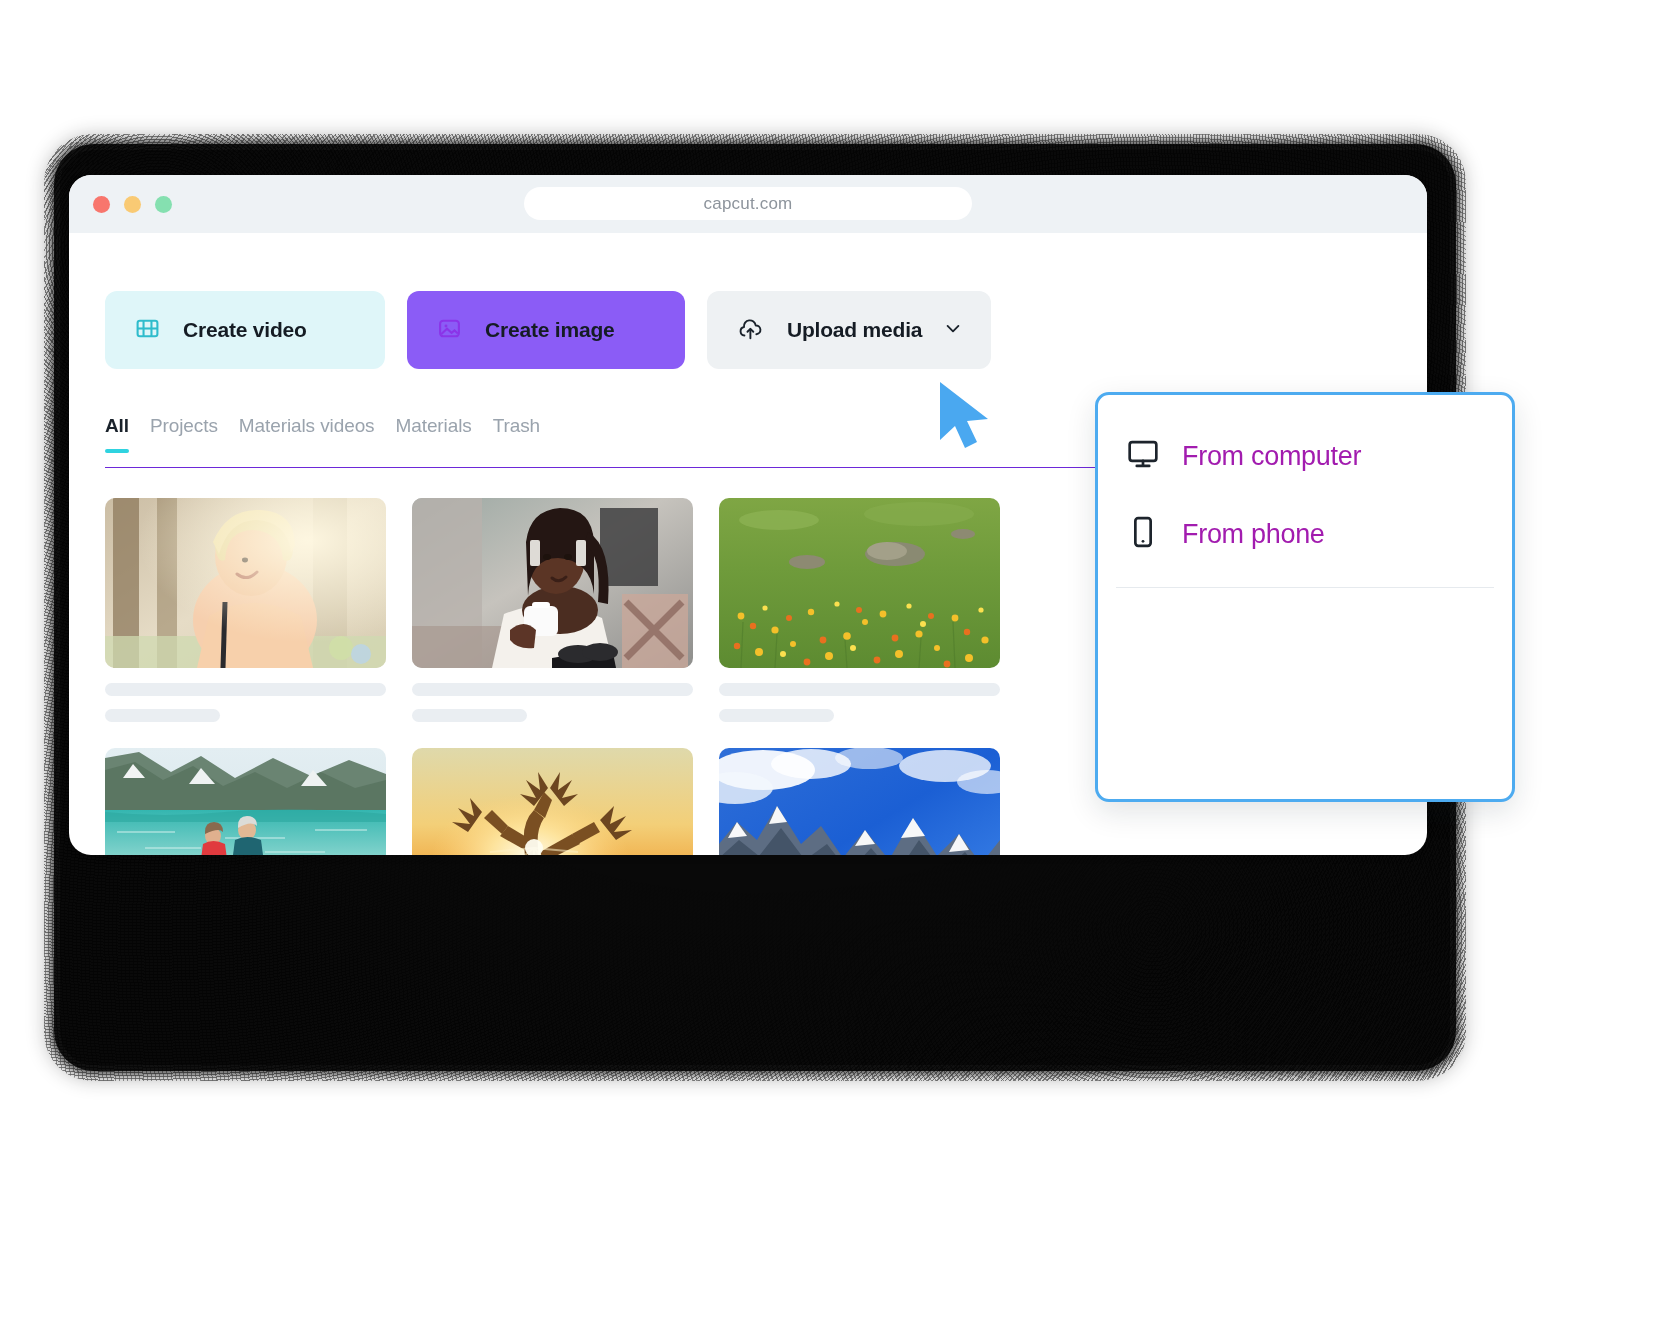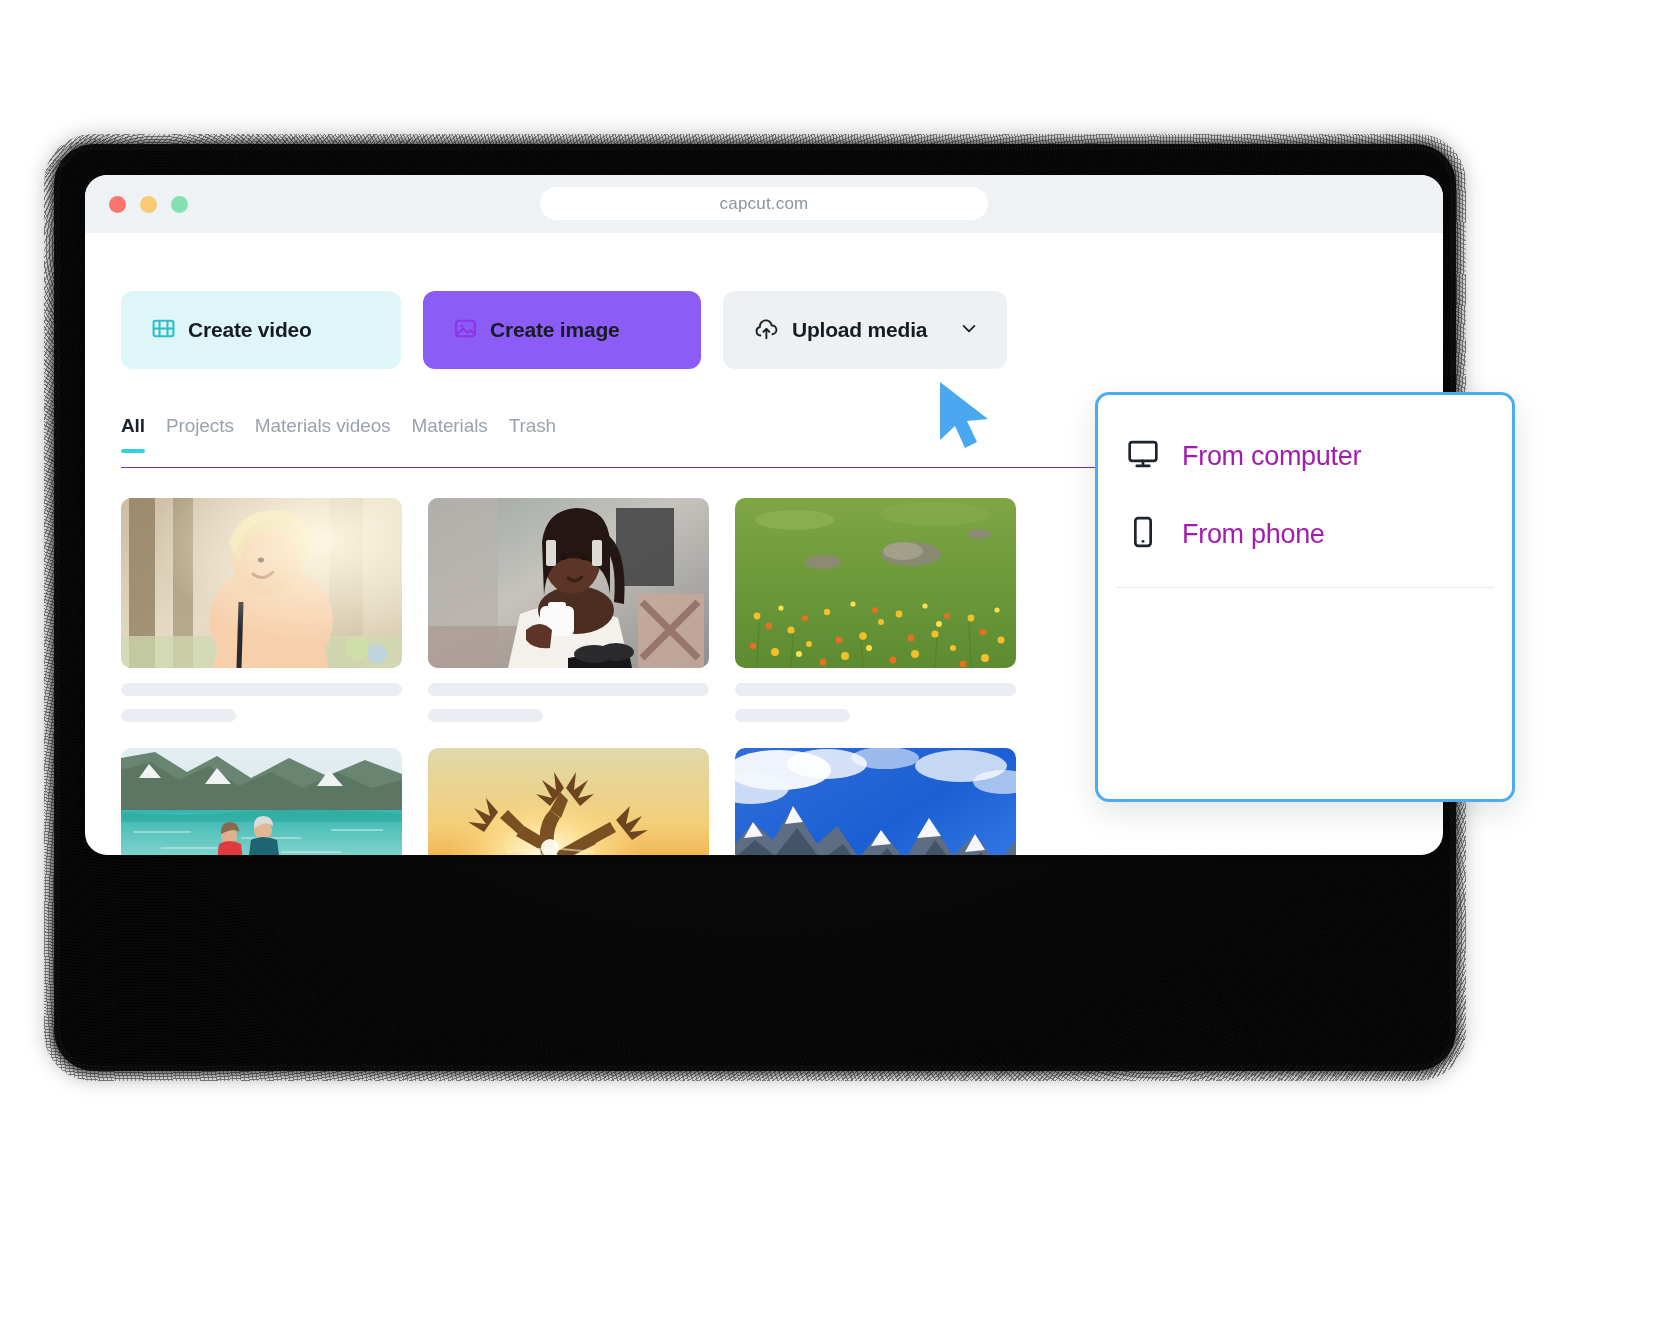--- a/index.html
+++ b/index.html
@@ -25,21 +25,21 @@
     background:
       repeating-radial-gradient(circle at 8% 12%, rgba(0,0,0,.85) 0 1px, rgba(0,0,0,0) 1px 3px),
       repeating-radial-gradient(circle at 78% 84%, rgba(0,0,0,.7) 0 1px, rgba(0,0,0,0) 1px 4px);
     opacity:.55; pointer-events:none;
     mask-image: radial-gradient(closest-side, rgba(0,0,0,0) 60%, #000 98%);
     -webkit-mask-image: radial-gradient(closest-side, rgba(0,0,0,0) 60%, #000 98%);
   }
 
   
   .window{
-    position:absolute; left:85px; top:175px; width:1358px; height:680px;
+    position:absolute; left:69px; top:175px; width:1358px; height:680px;
     background:#ffffff; border-radius:22px; overflow:hidden;
     box-shadow:0 2px 10px rgba(0,0,0,.05);
   }
   .titlebar{
     height:58px; background:#eef2f5; display:flex; align-items:center;
     position:relative; padding:0 24px;
   }
   .dots{ display:flex; gap:14px; align-items:center; }
   .dot{ width:17px; height:17px; border-radius:50%; }
   .dot.red{ background:#f8766d; }
@@ -57,21 +57,21 @@
 
   .brandrow{ display:flex; align-items:baseline; gap:16px; margin-bottom:42px; }
   .brand{
     font-size:38px; font-weight:700; color:#151c24; letter-spacing:-1.2px;
   }
   .quota{ font-size:19px; color:#9aa3ad; letter-spacing:.2px; }
 
   .actions{ display:flex; gap:22px; margin-bottom:46px; }
   .action{
     height:78px; border-radius:12px; display:flex; align-items:center;
-    gap:12px; padding:0 30px; cursor:pointer; position:relative;
+    gap:23px; padding:0 30px; cursor:pointer; position:relative;
   }
   .action .label{ font-size:21px; font-weight:600; color:#151c24; letter-spacing:-.2px; }
   .action.video{ width:280px; background:#dff6f9; }
   .action.image{ width:278px; background:#8b5cf6; }
   .action.upload{ width:284px; background:#eef1f3; justify-content:flex-start; }
   .action .chev{ position:absolute; right:28px; top:50%; transform:translateY(-50%); }
 
   
   .tabs{
     display:flex; gap:21px; align-items:flex-end; position:relative;

